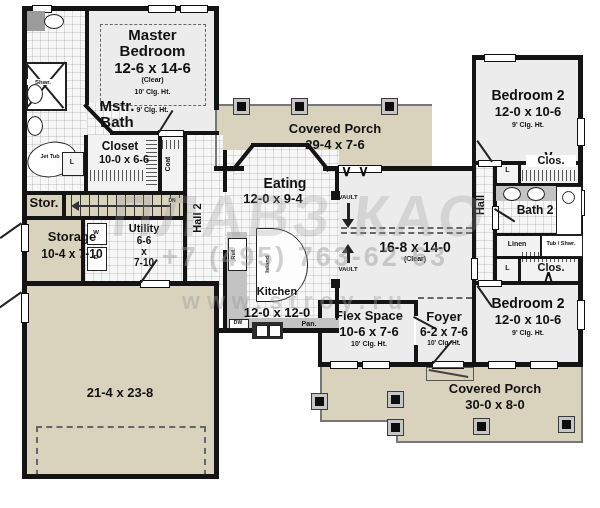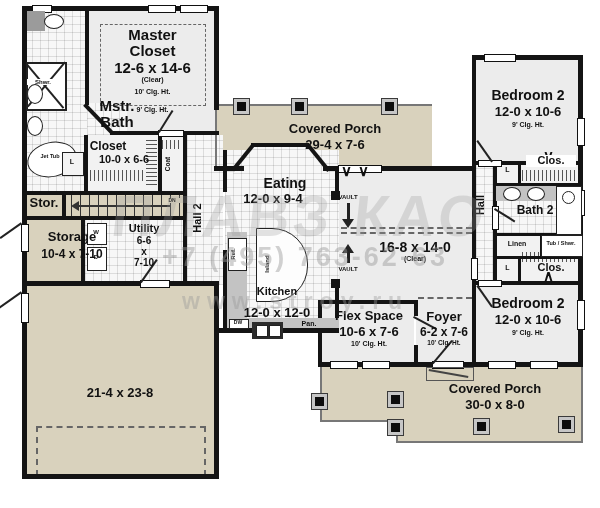--- a/index.html
+++ b/index.html
@@ -208,27 +208,27 @@
   <div class="post" style="left:474px;top:419px"></div>
   <div class="post" style="left:559px;top:417px"></div>
 
   <div class="lbl mic" style="left:330px;top:194px;width:36px">VAULT</div>
   <div class="abs" style="left:347px;top:203px;width:3px;height:16px;background:#222"></div>
   <div class="abs" style="left:342px;top:219px;width:0;height:0;border:6px solid transparent;border-top:9px solid #222"></div>
   <div class="abs" style="left:342px;top:238px;width:0;height:0;border:6px solid transparent;border-bottom:9px solid #222"></div>
   <div class="abs" style="left:347px;top:247px;width:3px;height:16px;background:#222"></div>
   <div class="lbl mic" style="left:330px;top:266px;width:36px">VAULT</div>
 
-  <div class="lbl" style="left:105px;top:27px;width:95px;font-size:15px">Master Closet</div>
+  <div class="lbl" style="left:105px;top:27px;width:95px;font-size:15px">Master Bedroom</div>
   <div class="lbl" style="left:100px;top:60px;width:105px;font-size:15px">12-6 x 14-6</div>
   <div class="lbl tin" style="left:100px;top:76px;width:105px">(Clear)</div>
   <div class="lbl tin" style="left:100px;top:88px;width:105px">10' Clg. Ht.</div>
   <div class="lbl tin" style="left:110px;top:106px;width:85px">9' Clg. Ht.</div>
   <div class="lbl" style="left:88px;top:98px;width:58px;font-size:15px">Mstr. Bath</div>
-  <div class="lbl" style="left:72px;top:140px;width:72px;font-size:12px">Closet</div>
+  <div class="lbl" style="left:84px;top:140px;width:72px;font-size:12px">Closet</div>
   <div class="lbl" style="left:86px;top:154px;width:76px;font-size:11px">10-0 x 6-6</div>
   <div class="lbl vert" style="left:151px;top:158px;width:40px;height:12px;font-size:6.5px">Coat</div>
   <div class="lbl" style="left:24px;top:196px;width:40px;font-size:13px">Stor.</div>
   <div class="lbl" style="left:164px;top:198px;width:16px;font-size:5px;background:#ddd6c0">DN</div>
   <div class="lbl" style="left:26px;top:230px;width:92px;font-size:13px">Storage</div>
   <div class="lbl" style="left:26px;top:248px;width:92px;font-size:12px">10-4 x 7-10</div>
   <div class="lbl" style="left:112px;top:223px;width:64px;font-size:11px">Utility</div>
   <div class="lbl" style="left:112px;top:236px;width:64px;font-size:10px">6-6</div>
   <div class="lbl" style="left:112px;top:247px;width:64px;font-size:10px">x</div>
   <div class="lbl" style="left:112px;top:258px;width:64px;font-size:10px">7-10</div>

